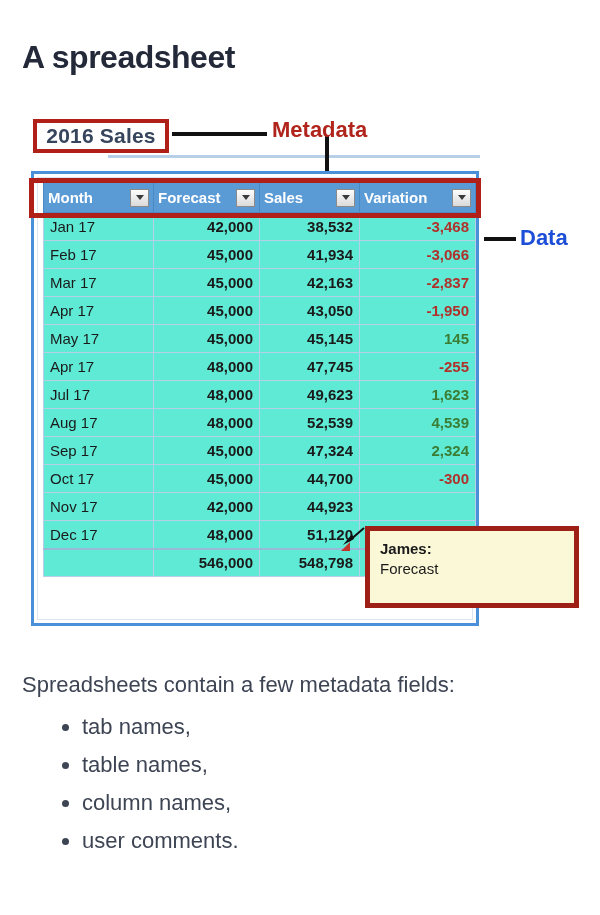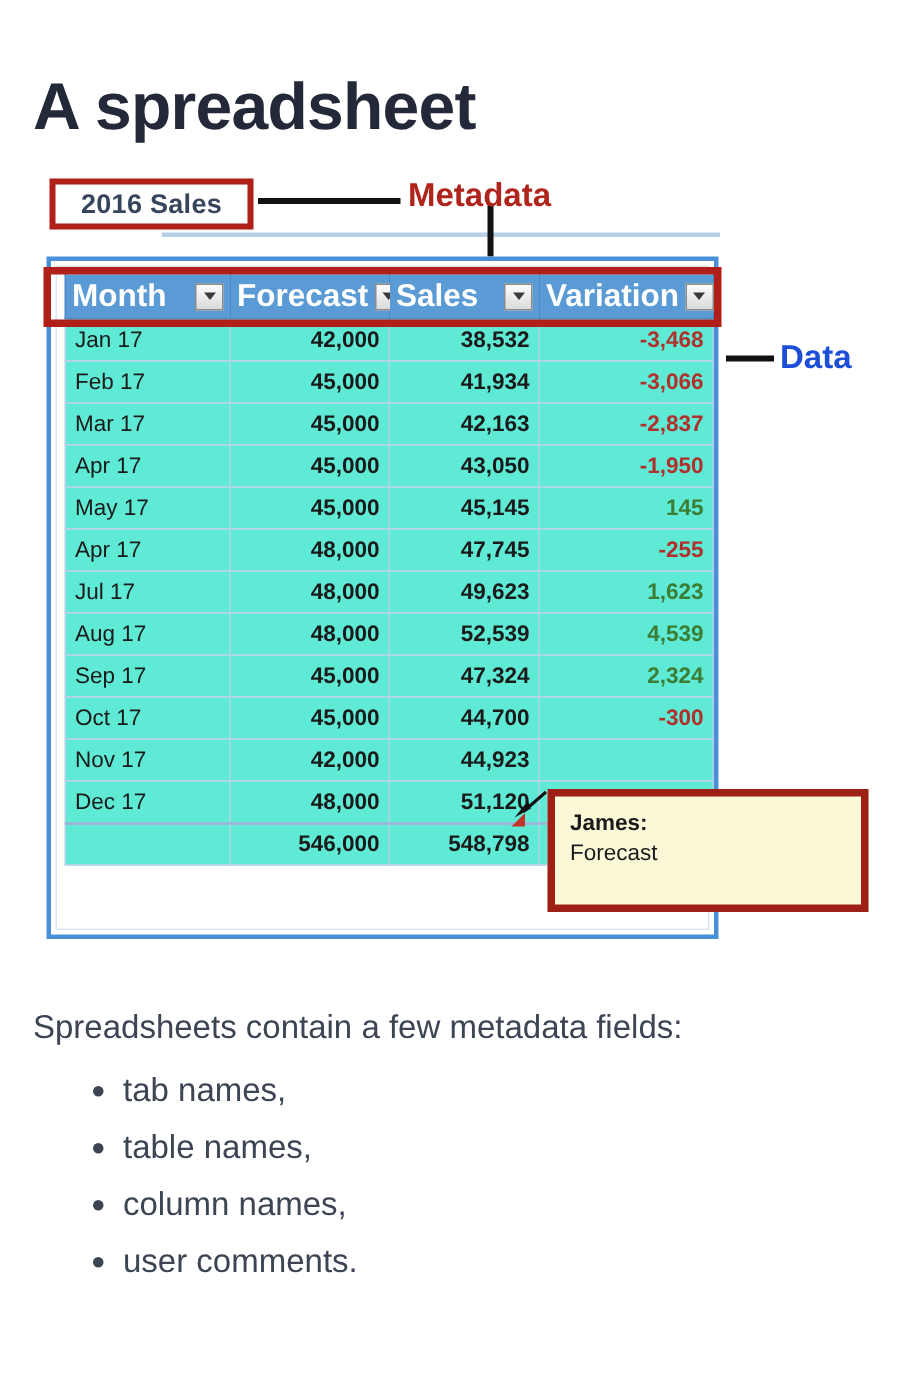--- a/index.html
+++ b/index.html
@@ -14,21 +14,21 @@
     color: #2b3245;
     overflow: hidden;
     position: relative;
   }
 
   
   .page-title {
     position: absolute;
     left: 22px;
     top: 18px;
-    font-size: 44px;
+    font-size: 32px;
     font-weight: bold;
     letter-spacing: -0.5px;
     color: #232938;
     font-family: "Liberation Sans", sans-serif;
   }
 
   
   .figure {
     position: absolute;
     left: 0;
@@ -60,21 +60,21 @@
     width: 136px;
     height: 34px;
     background: #ffffff;
     border: 4px solid #b01f18;
     box-sizing: border-box;
     display: flex;
     align-items: center;
     justify-content: center;
   }
   .sheet-tab-label {
-    font-size: 18px;
+    font-size: 21px;
     font-weight: bold;
     color: #36455c;
     letter-spacing: 0.2px;
   }
 
   
   .ann-metadata-line {
     position: absolute;
     left: 172px;
     top: 24px;
@@ -148,21 +148,21 @@
     table-layout: fixed;
   }
   table.grid col.c-month   { width: 110px; }
   table.grid col.c-fore    { width: 106px; }
   table.grid col.c-sales   { width: 100px; }
   table.grid col.c-var     { width: 116px; }
 
   thead th {
     background: #5b9bd5;
     color: #ffffff;
-    font-size: 21px;
+    font-size: 15px;
     font-weight: bold;
     height: 30px;
     padding: 0 4px;
     text-align: right;
     border: 1px solid #4a8ac4;
     position: relative;
     box-sizing: border-box;
   }
   .th-inner {
     display: flex;

